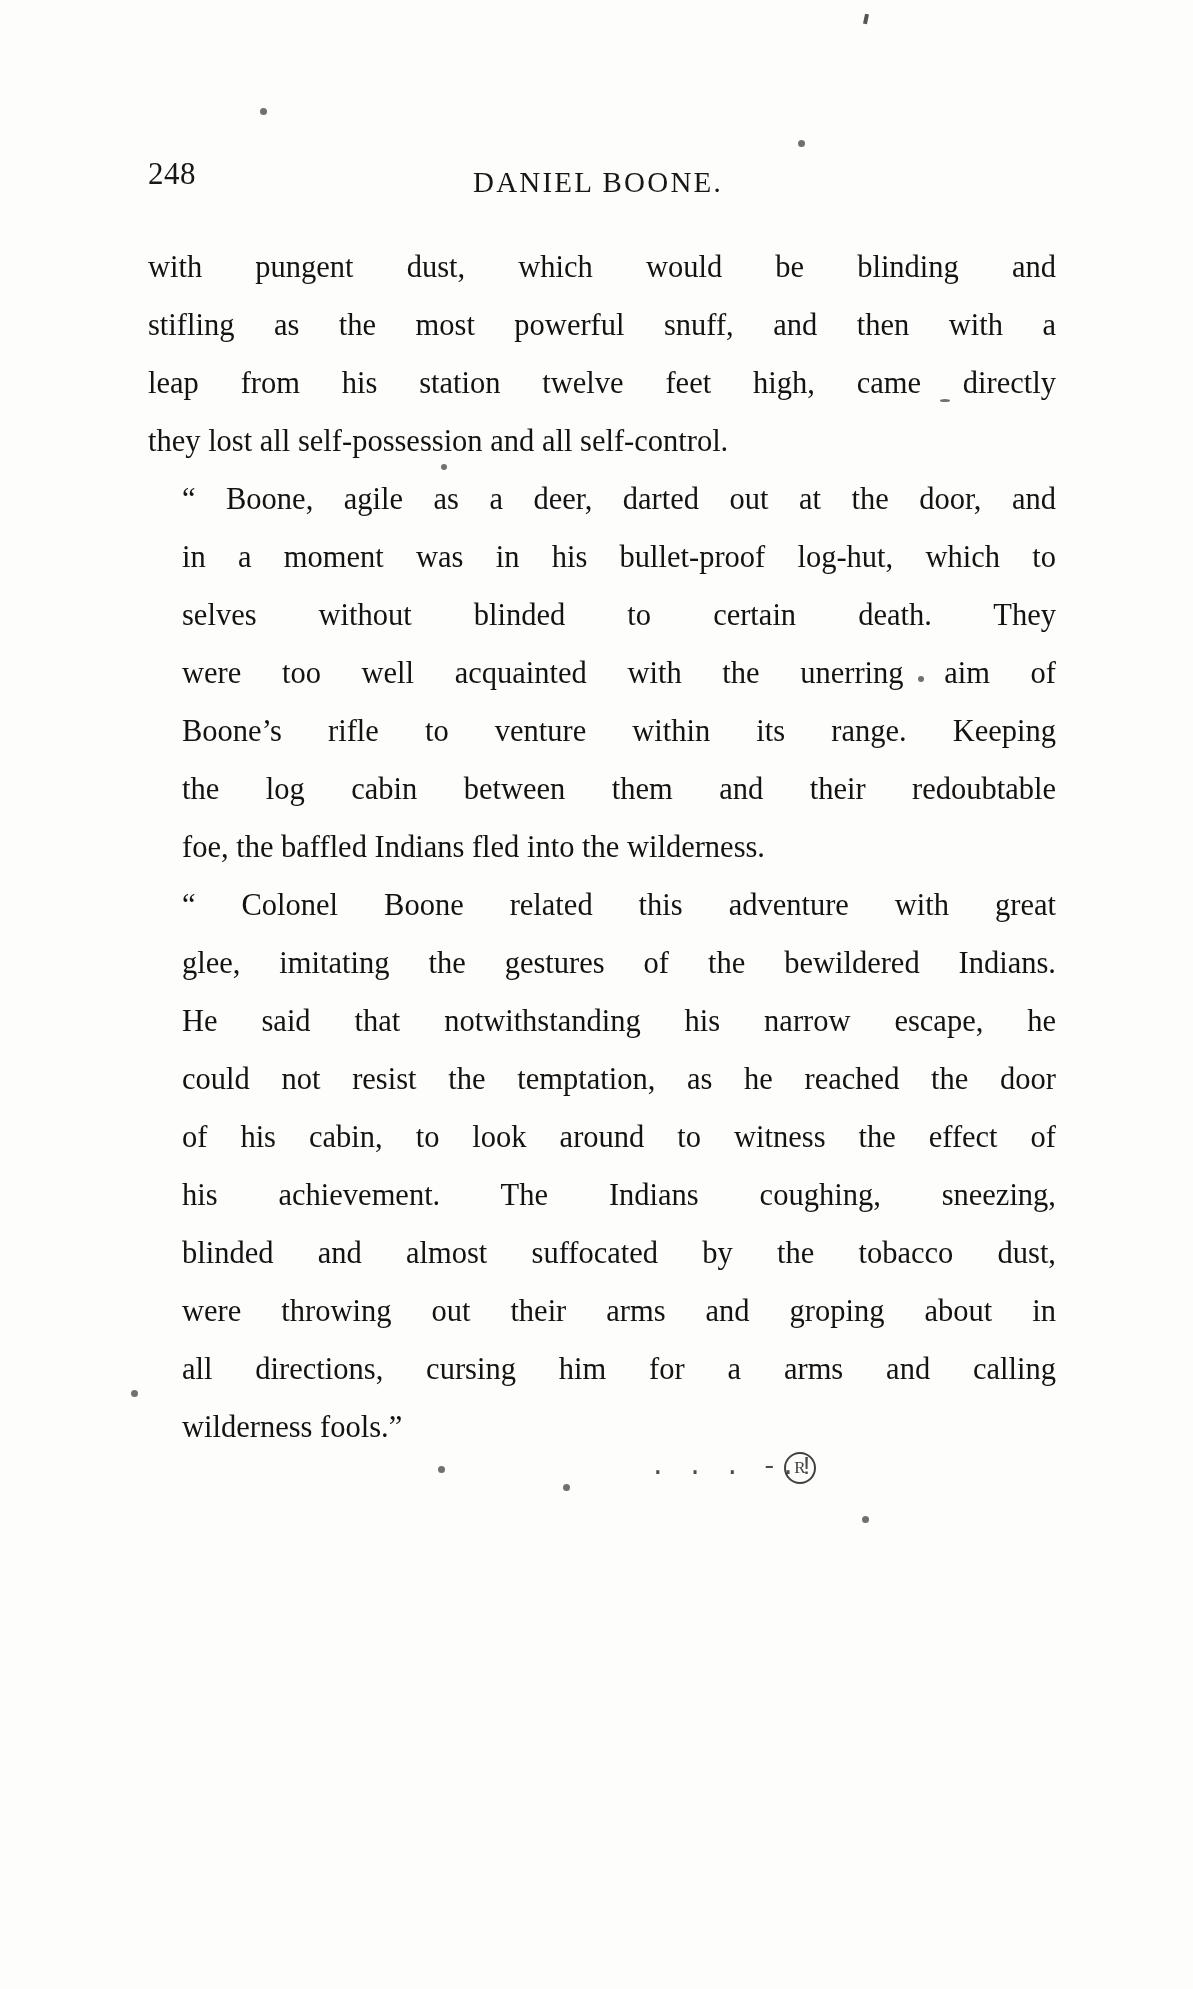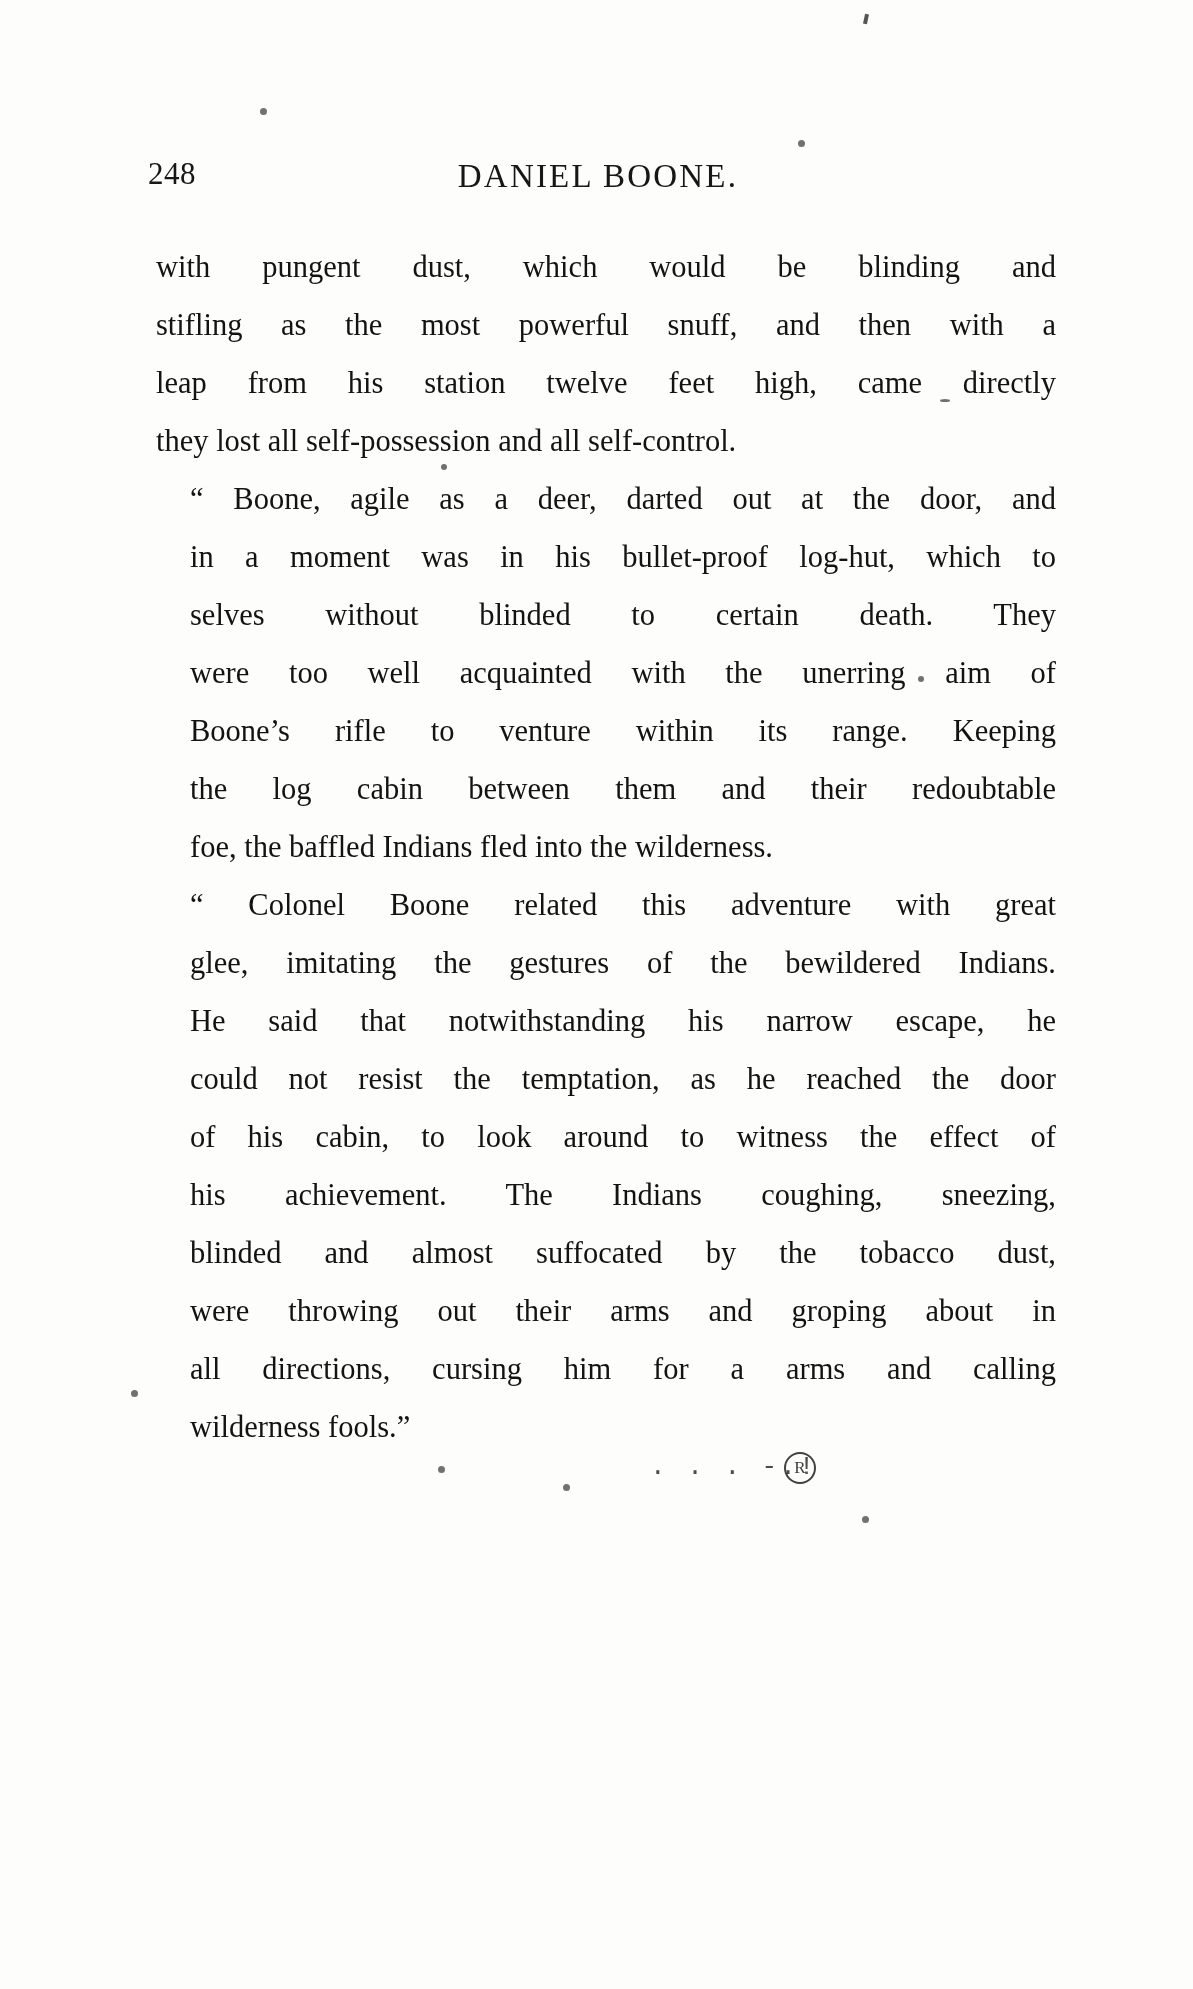--- a/index.html
+++ b/index.html
@@ -34,35 +34,35 @@
     position: absolute;
     left: 0;
     top: 0;
     font-size: 31px;
     letter-spacing: 0.5px;
     color: #171717;
   }
   .running-title {
     position: absolute;
     left: 0;
-    top: 2px;
+    top: 10px;
     width: 900px;
     text-align: center;
-    font-size: 33px;
+    font-size: 29px;
     letter-spacing: 2.2px;
     color: #171717;
   }
   .body-text {
     position: absolute;
     top: 238px;
     left: 148px;
     width: 908px;
   }
   .para {
-    margin: 0 0 0 8px;
+    margin: 0 0 0 0;
     font-size: 30.5px;
     line-height: 58px;
     text-align: justify;
     text-justify: inter-word;
     color: #131313;
   }
   .para.indent {
     text-indent: 34px;
   }
   .para + .para {

